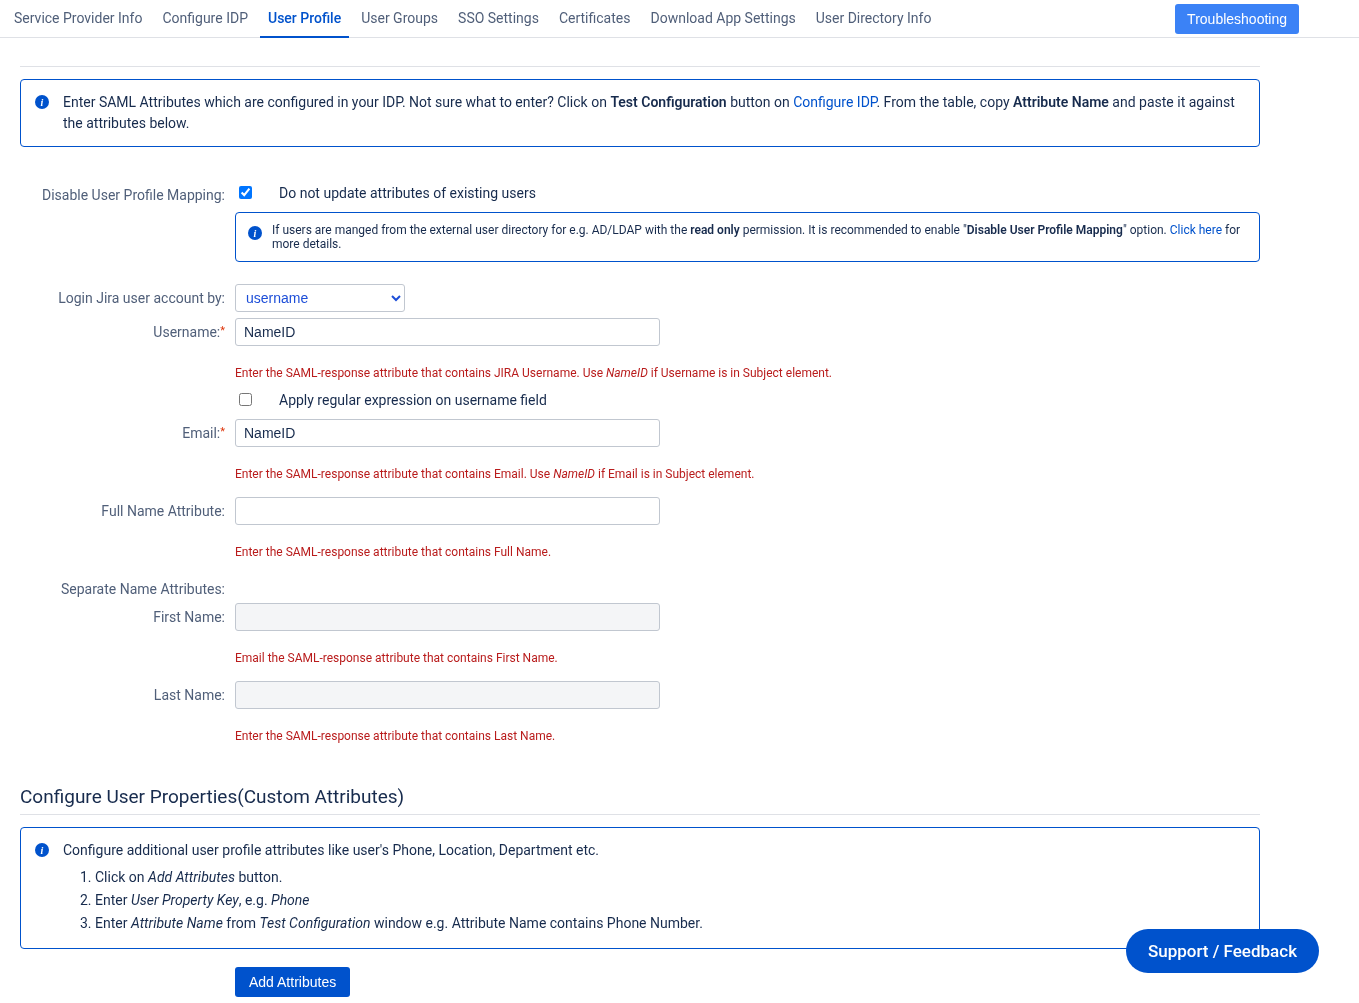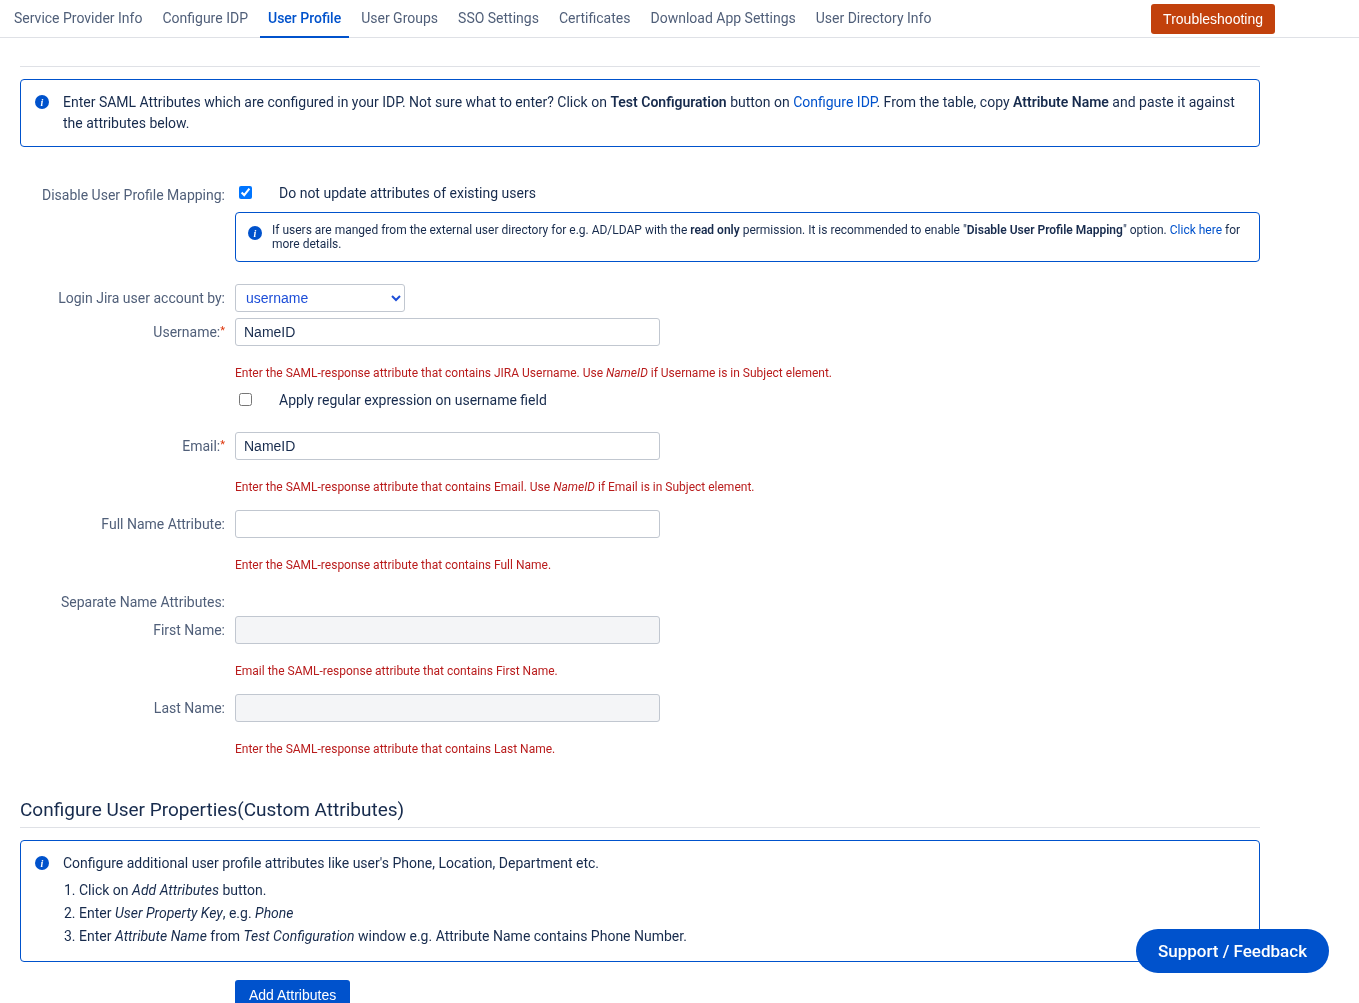--- a/index.html
+++ b/index.html
@@ -31,29 +31,29 @@
   }
   .tab.active::after {
     content: "";
     position: absolute;
     left: 2px; right: 2px; bottom: -1px;
     height: 2px;
     background: #0052cc;
   }
   .troubleshooting-btn {
     margin-left: auto;
-    background: #c2410c;
+    background: #3b82f6;
     color: #fff;
     border: none;
     padding: 7px 12px;
     font-size: 14px;
     font-weight: 500;
     border-radius: 3px;
     cursor: pointer;
-    margin-right: 80px;
+    margin-right: 56px;
   }
   .page {
     padding: 28px 20px 80px 20px;
     max-width: 1280px;
   }
   .step-heading {
     font-size: 19px;
     margin: 12px 0 6px;
     color: #172b4d;
   }
@@ -145,42 +145,42 @@
     margin-bottom: 16px;
   }
   .link { color: #0052cc; cursor: pointer; }
   .bold { font-weight: 600; }
   .italic { font-style: italic; }
   .section-heading2 {
     font-size: 19px;
     color: #172b4d;
     margin: 32px 0 6px;
   }
-  .info-box ol { margin: 6px 0 0 16px; padding: 0; }
+  .info-box ol { margin: 6px 0 0 32px; padding: 0; }
   .info-box li { margin: 2px 0; }
   .btn-primary {
     background: #0052cc;
     color: #fff;
     border: none;
     padding: 7px 14px;
     font-size: 14px;
     font-weight: 500;
     border-radius: 3px;
     cursor: pointer;
   }
   .button-row {
     display: flex;
     gap: 16px;
     align-items: center;
     margin-top: 16px;
   }
   .btn-fixed { width: 85px; }
   .support-pill {
     position: fixed;
-    right: 30px;
+    right: 40px;
     bottom: 30px;
     background: #0052cc;
     color: #fff;
     font-size: 17px;
     font-weight: 500;
     padding: 12px 22px;
     border-radius: 999px;
     cursor: pointer;
   }
 </style>
@@ -235,21 +235,21 @@
     </div>
   </div>
 
   <div class="form-row">
     <div class="form-label req">Username:</div>
     <div class="form-control-col">
       <input class="text-input" type="text" value="NameID" style="">
       <div class="help-text">
         <span>Enter the SAML-response attribute that contains JIRA Username. Use </span><span class="italic">NameID</span><span> if Username is in Subject element.</span>
       </div>
-      <label class="checkbox-row" style="margin-bottom:17px;">
+      <label class="checkbox-row" style="margin-bottom:4px;">
         <input type="checkbox" style="">
         <span> Apply regular expression on username field</span>
       </label>
     </div>
   </div>
 
   <div class="form-row">
     <div class="form-label req">Email:</div>
     <div class="form-control-col">
       <input class="text-input" type="text" value="NameID" style="">

